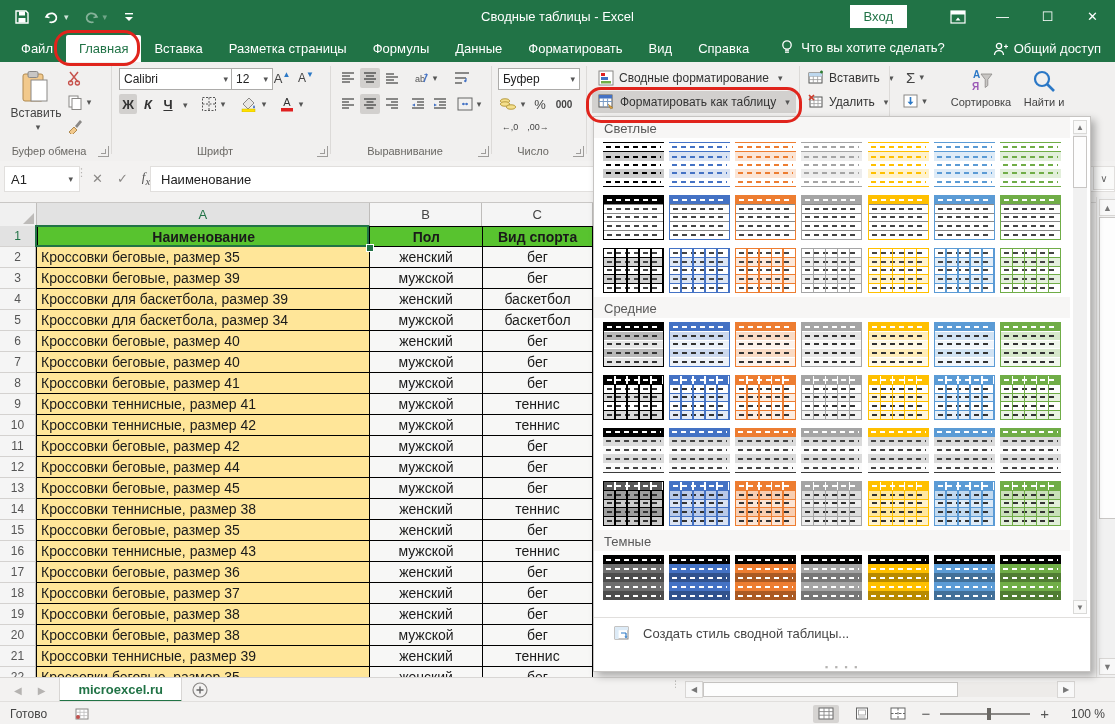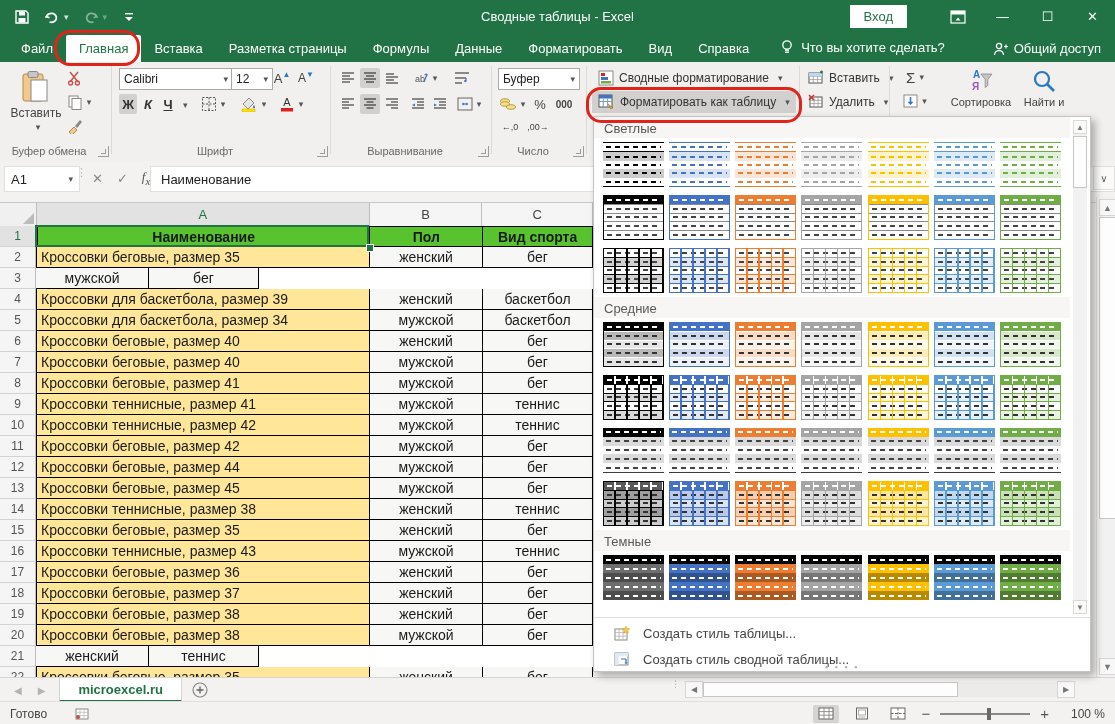--- a/index.html
+++ b/index.html
@@ -528,20 +528,21 @@
         <div class="cell cc">Вид спорта</div>
       </div>
       <div class="grow">
         <div class="rnum">2</div>
         <div class="cell ca">Кроссовки беговые, размер 35</div>
         <div class="cell cb">женский</div>
         <div class="cell cc">бег</div>
       </div>
       <div class="grow">
         <div class="rnum">3</div>
+        <div class="cell ca">Кроссовки беговые, размер 39</div>
         <div class="cell cb">мужской</div>
         <div class="cell cc">бег</div>
       </div>
       <div class="grow">
         <div class="rnum">4</div>
         <div class="cell ca">Кроссовки для баскетбола, размер 39</div>
         <div class="cell cb">женский</div>
         <div class="cell cc">баскетбол</div>
       </div>
       <div class="grow">
@@ -635,20 +636,21 @@
         <div class="cell cc">бег</div>
       </div>
       <div class="grow">
         <div class="rnum">20</div>
         <div class="cell ca">Кроссовки беговые, размер 38</div>
         <div class="cell cb">мужской</div>
         <div class="cell cc">бег</div>
       </div>
       <div class="grow">
         <div class="rnum">21</div>
+        <div class="cell ca">Кроссовки теннисные, размер 39</div>
         <div class="cell cb">женский</div>
         <div class="cell cc">теннис</div>
       </div>
       <div class="grow">
         <div class="rnum">22</div>
         <div class="cell ca">Кроссовки беговые, размер 35</div>
         <div class="cell cb">женский</div>
         <div class="cell cc">бег</div>
       </div>
     </div>
@@ -1731,30 +1733,20 @@
     <div class="gscroll">
       <div class="gsbtn" style="top:0;">▲</div>
       <div class="gsthumb"></div>
       <div class="gsbtn" style="bottom:0;">▼</div>
     </div>
     <div class="gsep"></div>
     <div class="gmenu" id="gmenu">
         <div class="gmi">
           <span class="ic">
             <svg width="17" height="16">
-              <rect x="1" y="4" width="12" height="11" fill="#fff" stroke="#8a8886"></rect>
-              <path d="M1 7.6 h12 M1 11.2 h12 M5 4 v11 M9 4 v11" stroke="#b5b3b1" stroke-width=".8"></path>
-              <path d="M12 1 l1.2 2.4 2.6.4 -1.9 1.8 .4 2.6 -2.3-1.2 -2.3 1.2 .4-2.6 -1.9-1.8 2.6-.4z" fill="#F2C94C" stroke="#C8A325" stroke-width=".5"></path>
-            </svg>
-          </span>
-          <span>Создать стиль таблицы...</span>
-        </div>
-        <div class="gmi">
-          <span class="ic">
-            <svg width="17" height="16">
               <rect x="1" y="2" width="13" height="12" fill="#fff" stroke="#8a8886"></rect>
               <rect x="1" y="2" width="13" height="3.2" fill="#DDEBF7"></rect>
               <rect x="1" y="2" width="3.6" height="12" fill="#DDEBF7"></rect>
               <path d="M7 8 h5 M12 8 v4" fill="none" stroke="#2b78c6" stroke-width="1.2"></path>
               <path d="M12 13.5 l-1.6-2 h3.2z" fill="#2b78c6"></path>
             </svg>
           </span>
           <span>Создать стиль сводной таблицы...</span>
         </div>
       </div>

